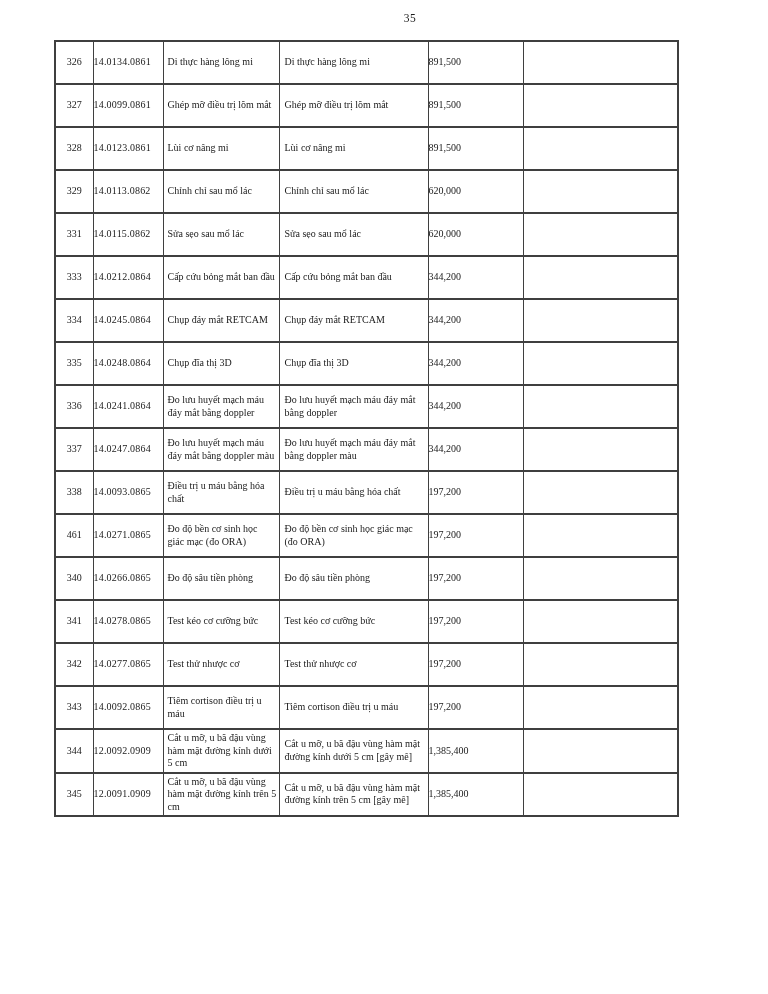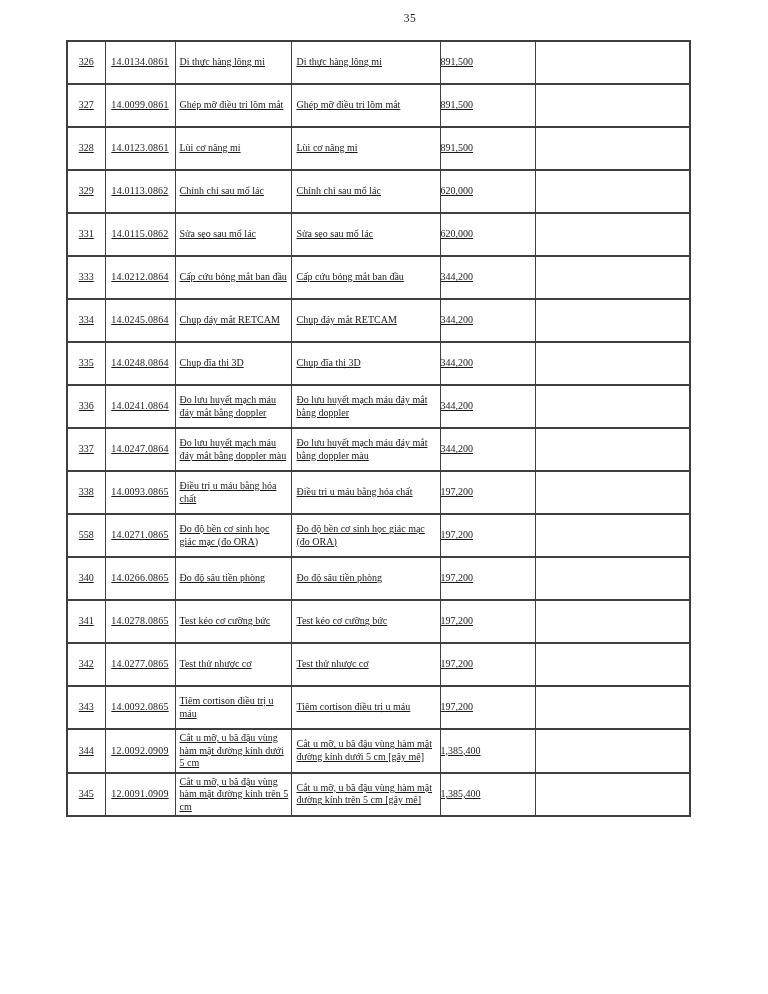--- a/index.html
+++ b/index.html
@@ -20,41 +20,40 @@
     position: absolute;
     top: 12px;
     left: 0;
     width: 820px;           
     text-align: center;
     font-size: 11.5px;
     letter-spacing: 0.5px;
   }
   table.price-table {
     position: absolute;
-    left: 66px;
+    left: 54px;
     top: 40px;
     width: 623px;
     border-collapse: collapse;
     table-layout: fixed;
     border: 2px solid var(--border, #3f3f3f);
-    text-decoration: underline;
   }
   table.price-table td {
     border-left: 1px solid var(--border, #3f3f3f);
     border-right: 1px solid var(--border, #3f3f3f);
     border-top: 2px solid var(--border, #3f3f3f);
     border-bottom: 2px solid var(--border, #3f3f3f);
     height: 43px;
     vertical-align: middle;
     font-size: 10px;
     line-height: 12.5px;
     overflow: hidden;
   }
   td.c-stt   { text-align: center; }
-  td.c-code  { text-align: center; letter-spacing: 0.2px; margin-left: 20px; }
+  td.c-code  { text-align: left; letter-spacing: 0.2px; margin-left: 20px; }
   td.c-name  { text-align: left; padding: 2px 2px 2px 4px; }
   td.c-name2 { text-align: left; padding: 2px 3px 2px 5px; }
   td.c-price { padding-right: 2px; }
   td.c-note  { }
   col.w-stt   { width: 38px; }
   col.w-code  { width: 70px; }
   col.w-name  { width: 116px; }
   col.w-name2 { width: 149px; }
   col.w-price { width: 95px; }
   col.w-note  { width: 155px; }
@@ -158,21 +157,21 @@
     </tr>
         <tr>
       <td class="c-stt">338</td>
       <td class="c-code">14.0093.0865</td>
       <td class="c-name">Điều trị u máu bằng hóa chất</td>
       <td class="c-name2">Điều trị u máu bằng hóa chất</td>
       <td class="c-price">197,200</td>
       <td class="c-note"></td>
     </tr>
         <tr>
-      <td class="c-stt">558</td>
+      <td class="c-stt">461</td>
       <td class="c-code">14.0271.0865</td>
       <td class="c-name">Đo độ bền cơ sinh học giác mạc (đo ORA)</td>
       <td class="c-name2">Đo độ bền cơ sinh học giác mạc (đo ORA)</td>
       <td class="c-price">197,200</td>
       <td class="c-note"></td>
     </tr>
         <tr>
       <td class="c-stt">340</td>
       <td class="c-code">14.0266.0865</td>
       <td class="c-name">Đo độ sâu tiền phòng</td>

